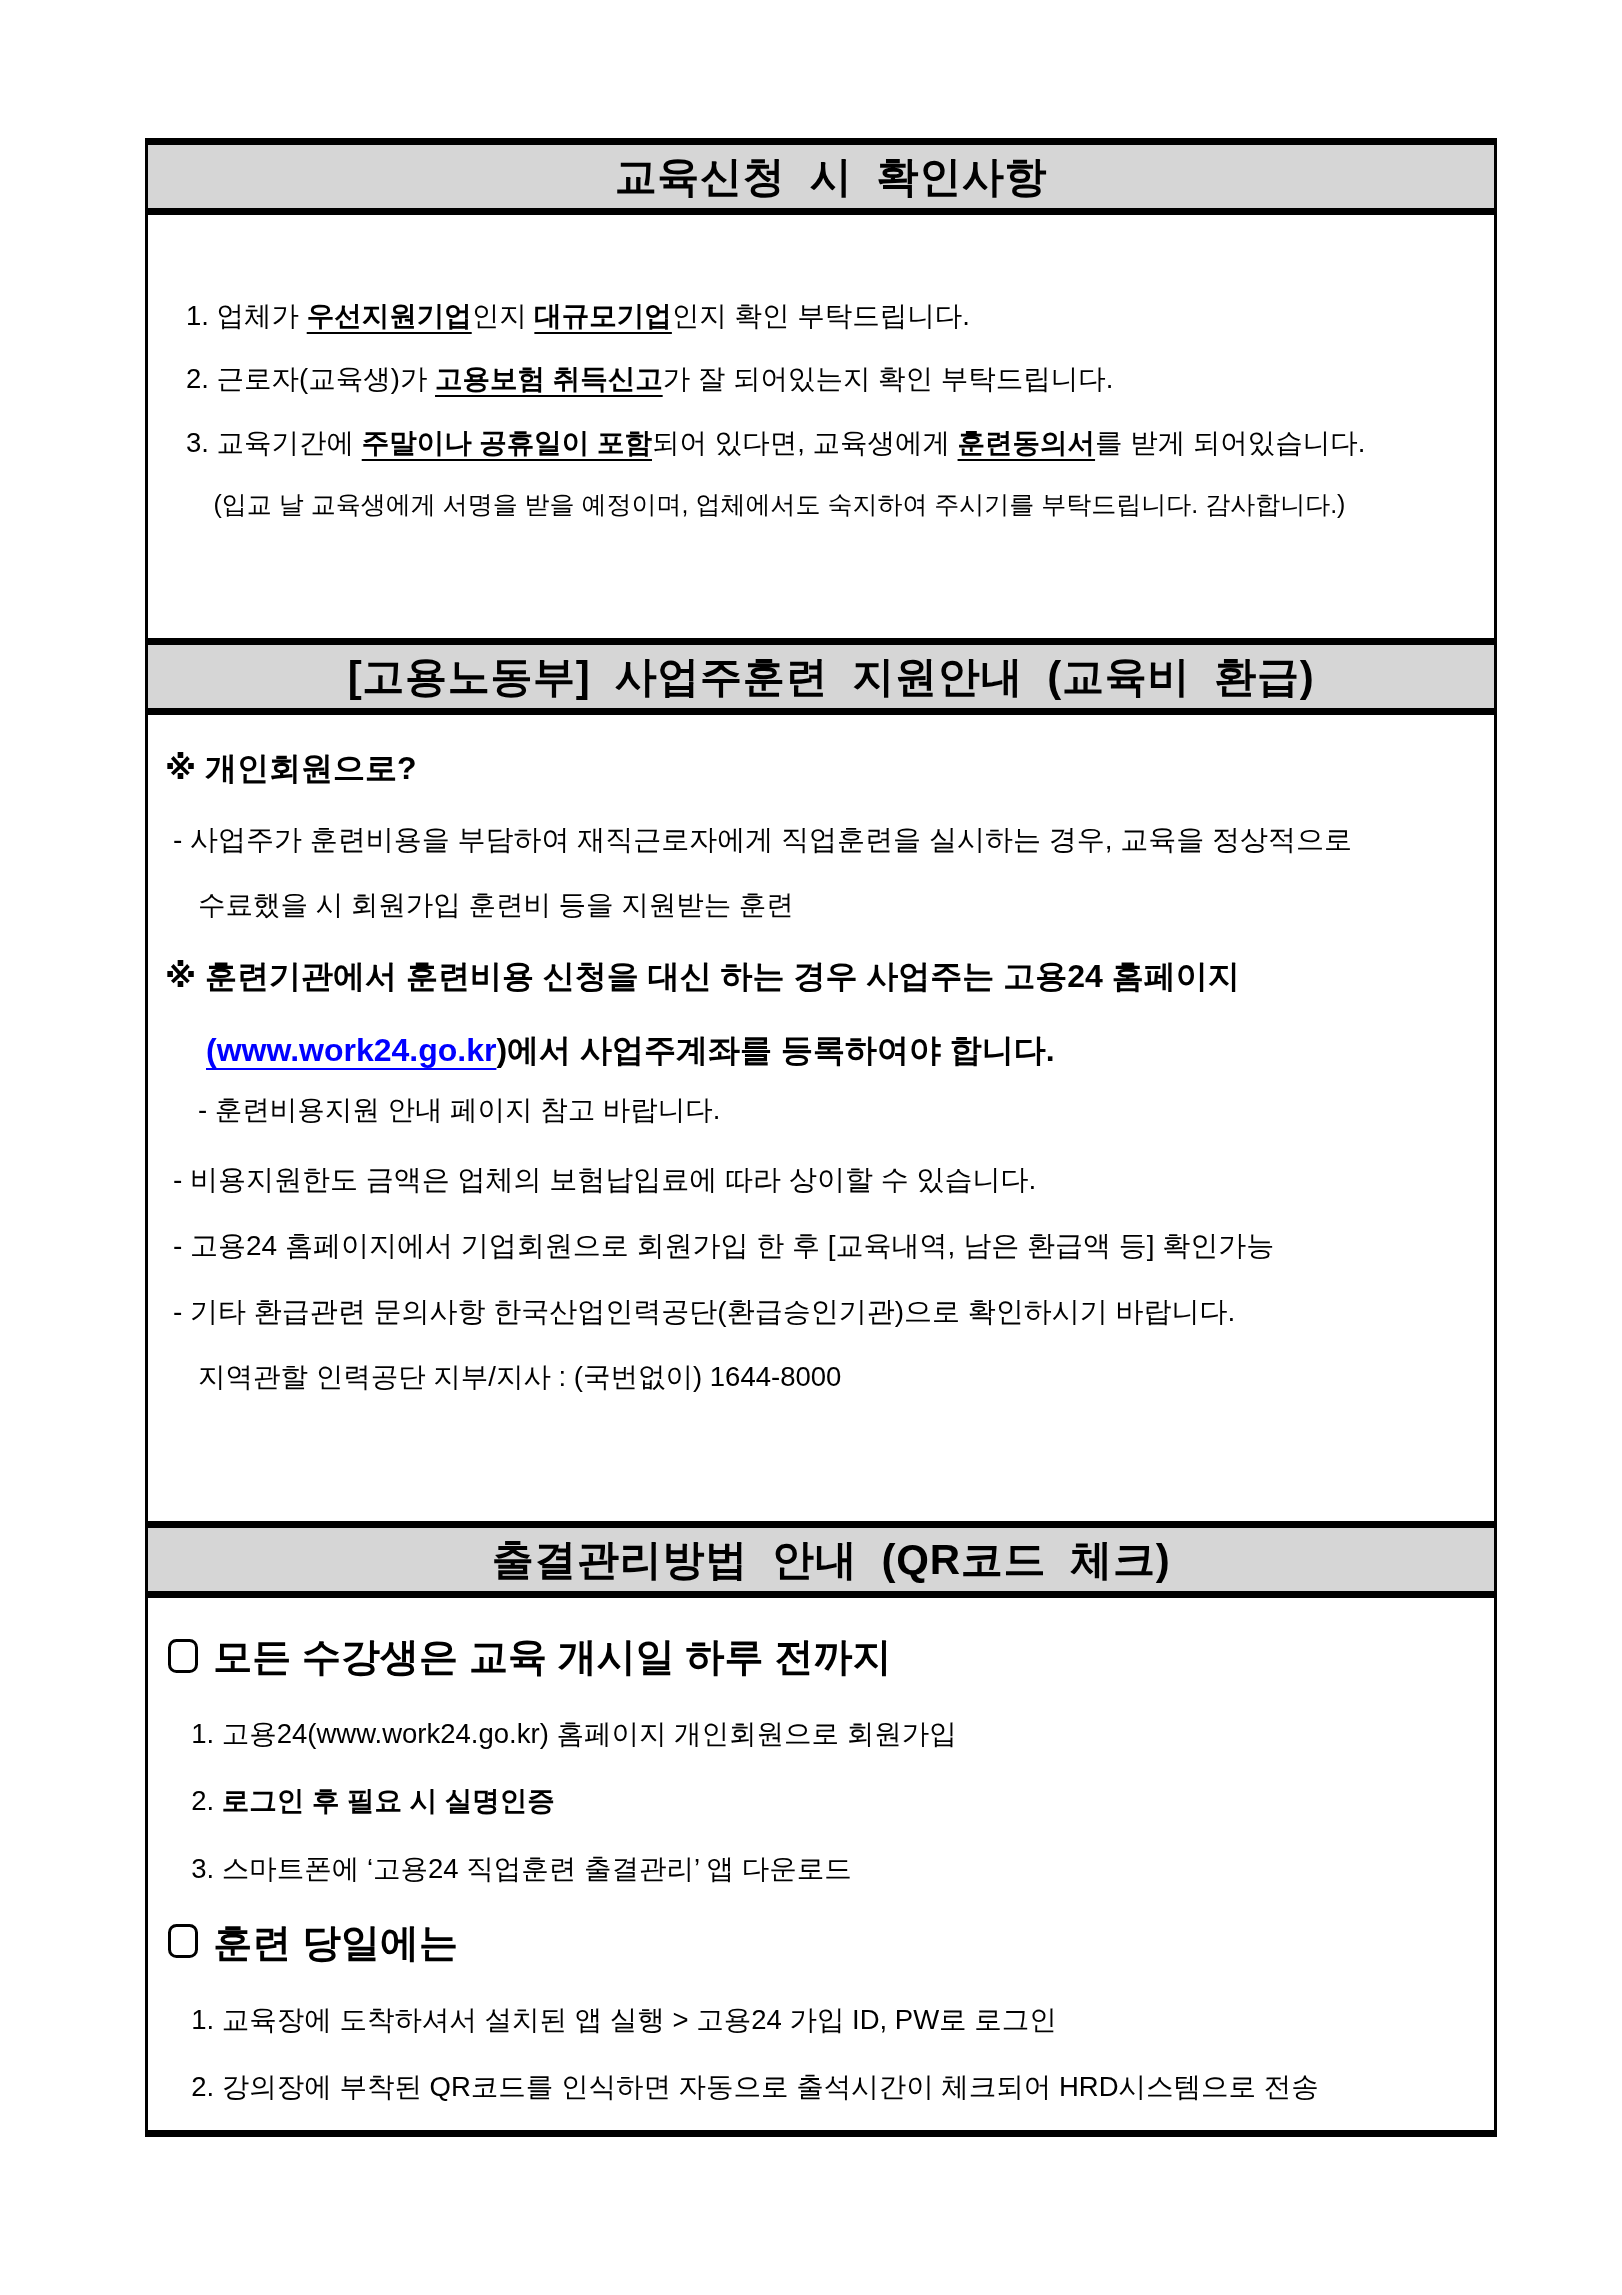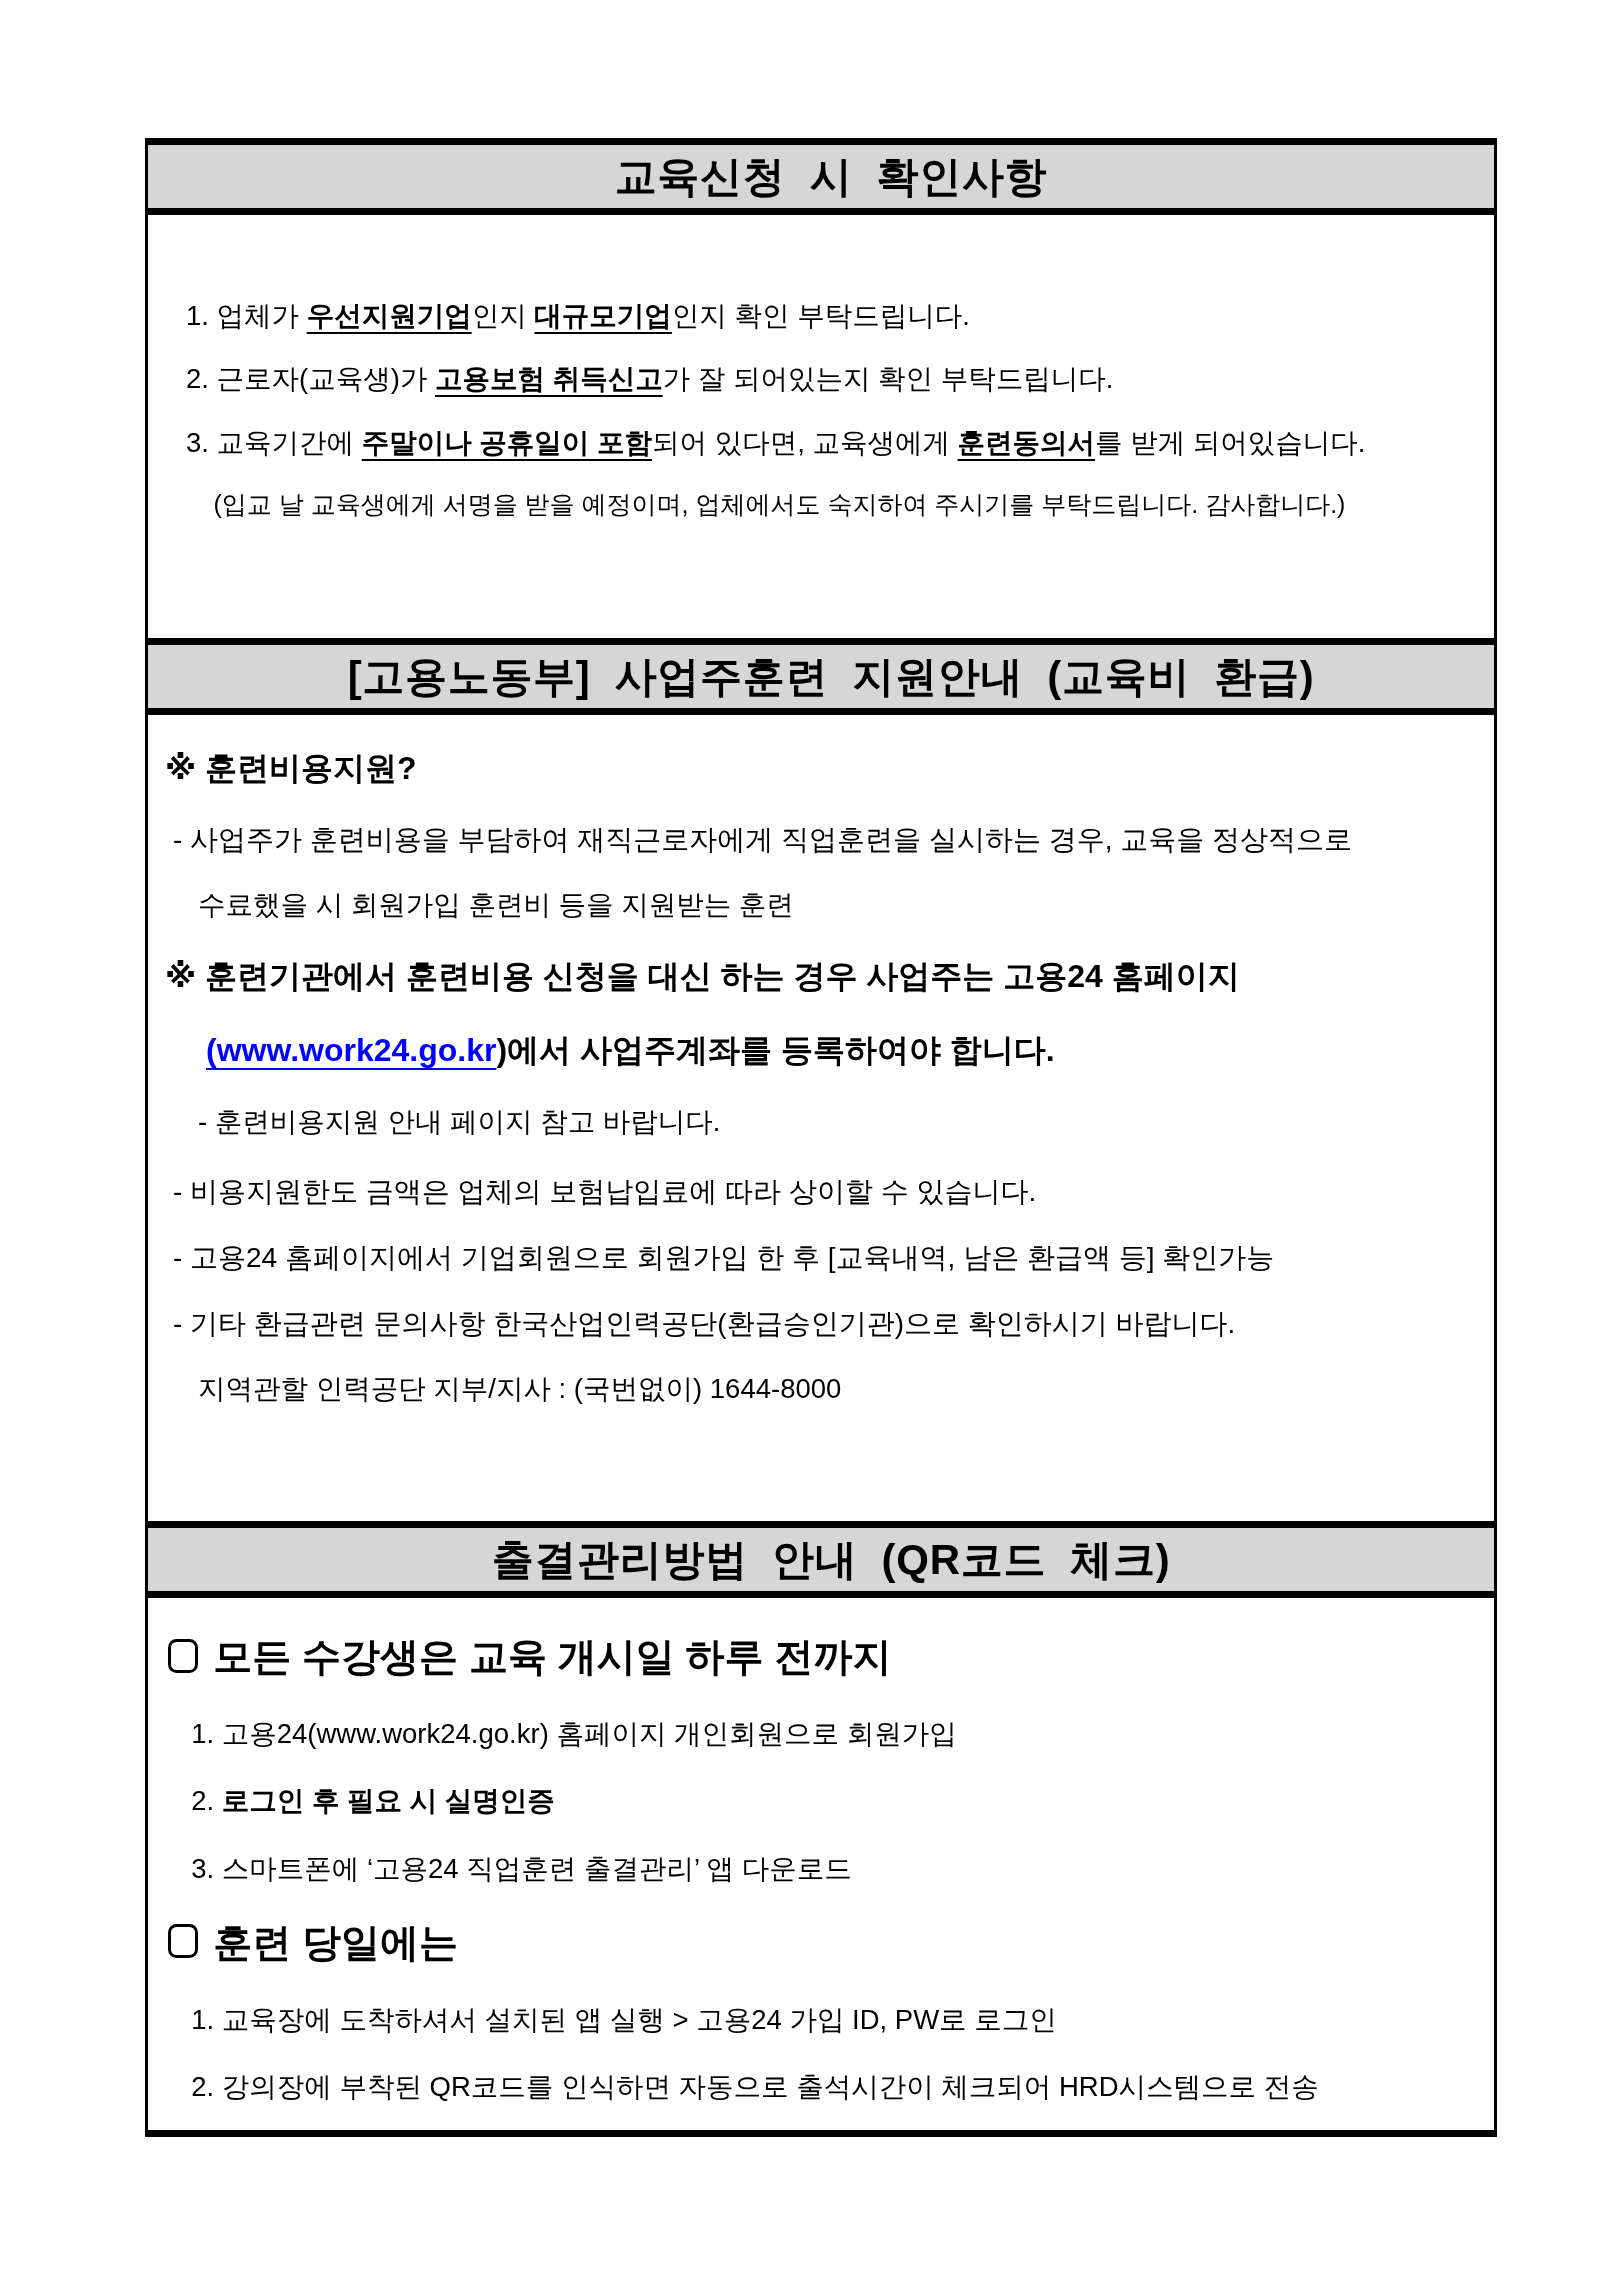--- a/index.html
+++ b/index.html
@@ -37,21 +37,21 @@
   .body-row{overflow:hidden;}
   .b1{height:423px;padding:84px 18.3px 0 38px;font-size:27.5px;border-radius:8px;}
   .b2{height:806px;padding:33px 14.4px 0 17px;}
   .b3{height:532px;padding:35px 14.4px 0 19.6px;}
   .line{line-height:1.25;white-space:nowrap;}
   .s1-item{margin-bottom:29px;}
   .s1-note{font-size:25px;padding-left:27.5px;margin-top:2.6px;}
   .s2-star{font-size:32px;margin-bottom:34px;}
   .s2-text{font-size:28px;padding-left:7.9px;margin-bottom:31px;}
   .s2-cont{font-size:27.5px;padding-left:33px;margin-bottom:34px;}
-  .s2-link{font-size:32px;padding-left:41px;margin-bottom:35px;}
+  .s2-link{font-size:32px;padding-left:41px;margin-bottom:23px;}
   .s2-tel{font-size:27.5px;padding-left:33px;}
   .s3-head{font-size:39px;margin-bottom:35px;}
   .s3-head2{margin-top:29px;}
   .s3-item{font-size:27.5px;padding-left:23.6px;margin-bottom:33px;}
   
   .run-n{font-weight:normal;}
   .run-b{font-weight:bold;}
   .run-bu{
     font-weight:bold;
     text-decoration:underline;
@@ -87,21 +87,21 @@
     <div class="line s1-item"><span class="run-n">1. 업체가 </span><span class="run-bu">우선지원기업</span><span class="run-n">인지 </span><span class="run-bu">대규모기업</span><span class="run-n">인지 확인 부탁드립니다.</span></div>
     <div class="line s1-item"><span class="run-n">2. 근로자(교육생)가 </span><span class="run-bu">고용보험 취득신고</span><span class="run-n">가 잘 되어있는지 확인 부탁드립니다.</span></div>
     <div class="line s1-item"><span class="run-n">3. 교육기간에 </span><span class="run-bu">주말이나 공휴일이 포함</span><span class="run-n">되어 있다면, 교육생에게 </span><span class="run-bu">훈련동의서</span><span class="run-n">를  받게 되어있습니다.</span></div>
     <div class="line s1-note"><span class="run-n">(입교 날 교육생에게 서명을 받을 예정이며, 업체에서도 숙지하여  주시기를 부탁드립니다. 감사합니다.)</span></div>
   </div>
 
   <div class="hdr">
     <span>[고용노동부] 사업주훈련 지원안내 (교육비 환급)</span>
   </div>
   <div class="body-row b2">
-    <div class="line s2-star"><span class="run-b">※ 훈련비용지원?</span></div>
+    <div class="line s2-star"><span class="run-b">※ 개인회원으로?</span></div>
     <div class="line s2-text"><span class="run-n">- 사업주가 훈련비용을 부담하여 재직근로자에게 직업훈련을 실시하는 경우, 교육을 정상적으로</span></div>
     <div class="line s2-cont"><span class="run-n">수료했을 시 회원가입 훈련비 등을 지원받는 훈련</span></div>
     <div class="line s2-star"><span class="run-b">※ 훈련기관에서 훈련비용 신청을 대신 하는 경우 사업주는 고용24 홈페이지</span></div>
     <div class="line s2-link"><span class="run-link">(www.work24.go.kr</span><span class="run-b">)에서  사업주계좌를  등록하여야  합니다.</span></div>
     <div class="line s2-cont"><span class="run-n">-  훈련비용지원 안내 페이지 참고 바랍니다.</span></div>
     <div class="line s2-text"><span class="run-n">- 비용지원한도 금액은 업체의 보험납입료에 따라 상이할 수 있습니다.</span></div>
     <div class="line s2-text"><span class="run-n">- 고용24 홈페이지에서 기업회원으로 회원가입 한 후 [교육내역, 남은 환급액 등] 확인가능</span></div>
     <div class="line s2-text"><span class="run-n">- 기타 환급관련 문의사항 한국산업인력공단(환급승인기관)으로 확인하시기 바랍니다.</span></div>
     <div class="line s2-tel"><span class="run-n">지역관할 인력공단 지부/지사 : (국번없이) 1644-8000</span></div>
   </div>

